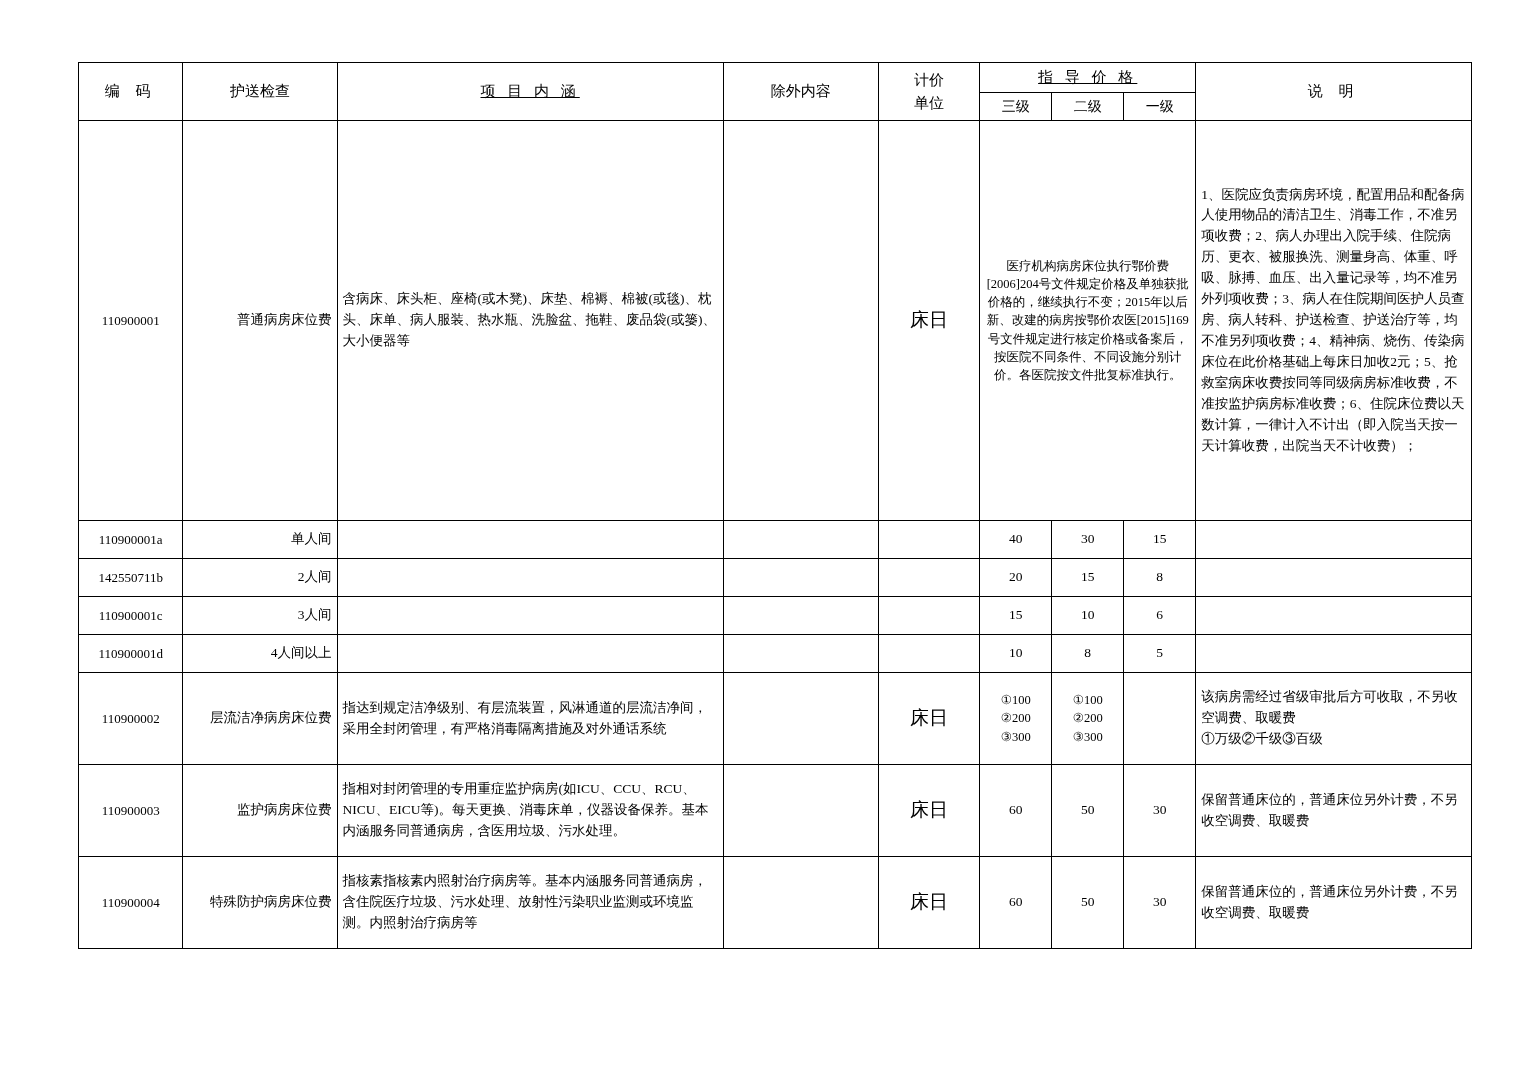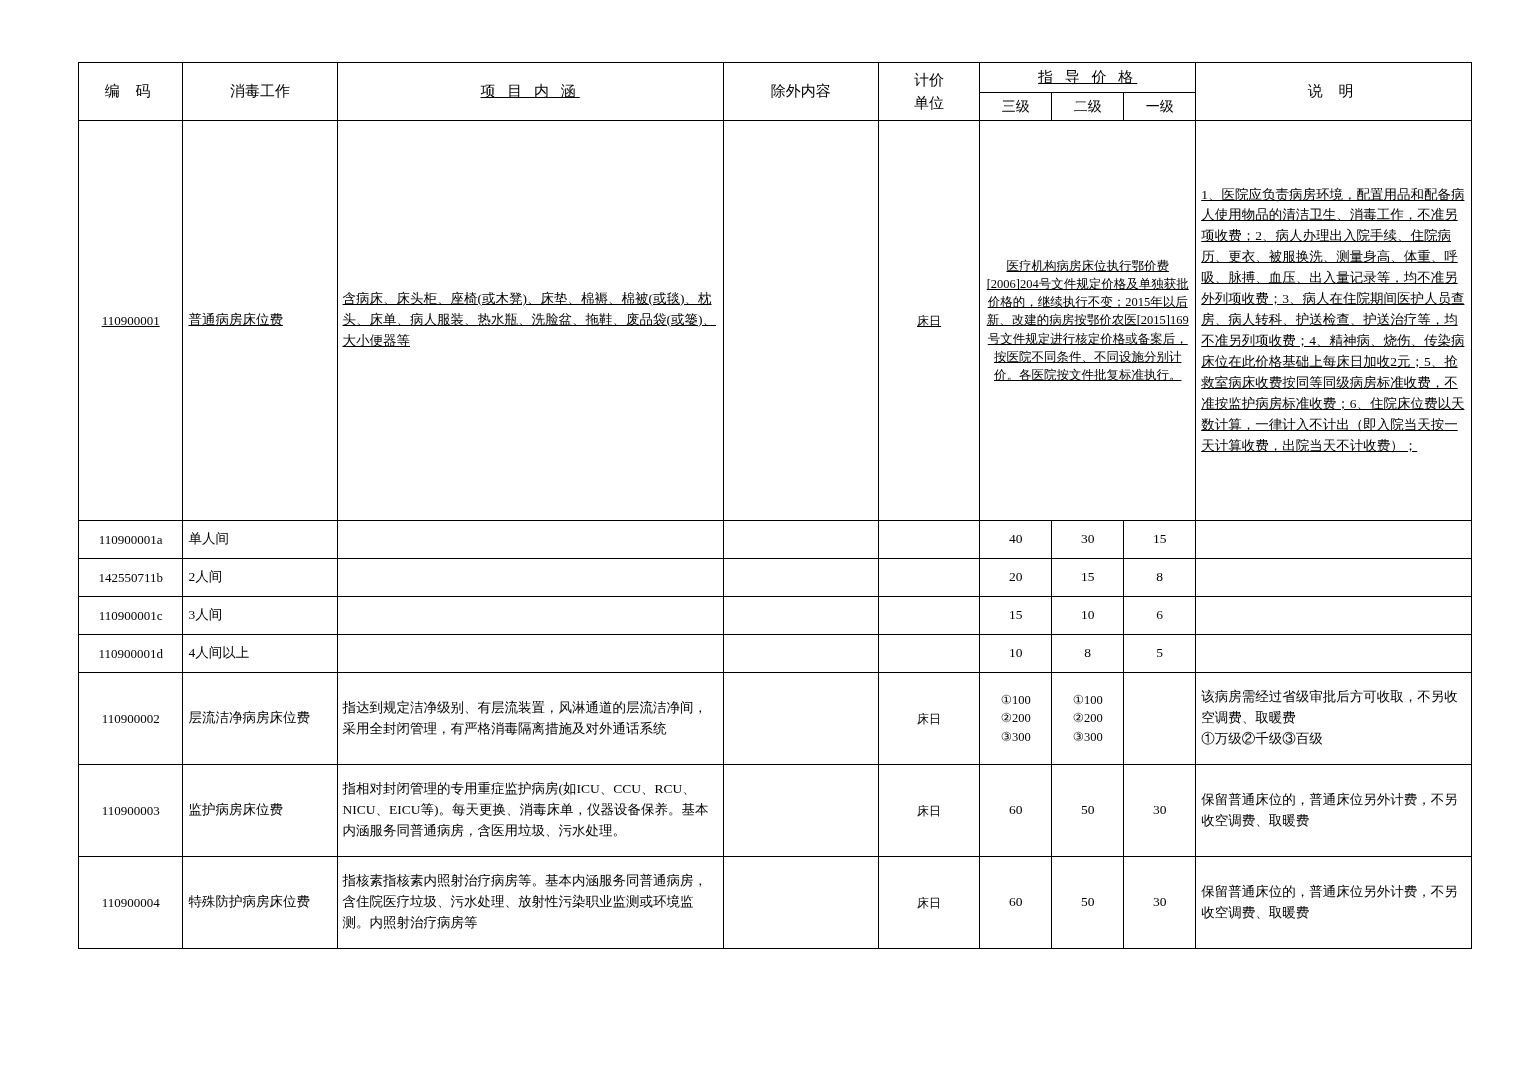--- a/index.html
+++ b/index.html
@@ -58,50 +58,50 @@
   .sub-head { font-size: 14px; text-align: center; height: 27px; }
 
   td.code {
     text-align: center;
     font-size: 13px;
     vertical-align: middle;
     white-space: nowrap;
     margin-top: 19px;
   }
   td.name {
-    text-align: left;
+    text-align: right;
     font-size: 13.5px;
     vertical-align: middle;
   }
   td.content {
     text-align: left;
     font-size: 13.5px;
     vertical-align: middle;
     line-height: 1.55;
     margin-left: 9px;
   }
   td.exclude { text-align: center; }
-  td.unit { text-align: center; font-size: 12px; }
+  td.unit { text-align: center; font-size: 19px; }
   td.price { text-align: center; font-size: 13.5px; }
   td.price-multi { text-align: center; font-size: 12.5px; line-height: 1.45; }
   td.note {
     text-align: left;
     font-size: 13.5px;
     line-height: 1.55;
     vertical-align: top;
     padding-top: 6px;
   }
   td.note-mid {
     text-align: left;
     font-size: 13.5px;
     line-height: 1.55;
     vertical-align: middle;
   }
   td.unit-mid { vertical-align: middle; }
-  tr.row-main td { height: 400px; text-decoration: underline; }
+  tr.row-main td { height: 400px; }
   tr.row-sub td { height: 38px; }
   tr.row-mid td { height: 92px; }
   .just {
     text-align: justify;
     text-justify: inter-ideograph;
   }
   .nowrap-cell { white-space: pre-line; margin-top: 38px; }
 </style>
 </head>
 <body>
@@ -115,21 +115,21 @@
       <col class="c-exclude">
       <col class="c-unit">
       <col class="c-p3">
       <col class="c-p2">
       <col class="c-p1">
       <col class="c-note">
     </colgroup>
     <thead>
       <tr>
         <th class="h-code spaced" rowspan="2">编  码</th>
-        <th class="h-code tight" rowspan="2">消毒工作</th>
+        <th class="h-code tight" rowspan="2">护送检查</th>
         <th class="h-code spaced2" rowspan="2">项 目 内 涵</th>
         <th class="h-code tight" rowspan="2">除外内容</th>
         <th class="h-code tight nowrap-cell" rowspan="2">计价
 单位</th>
         <th class="spaced2" colspan="3">指 导 价 格</th>
         <th class="h-code spaced" rowspan="2">说    明</th>
       </tr>
       <tr>
         <th class="sub-head">三级</th>
         <th class="sub-head">二级</th>

